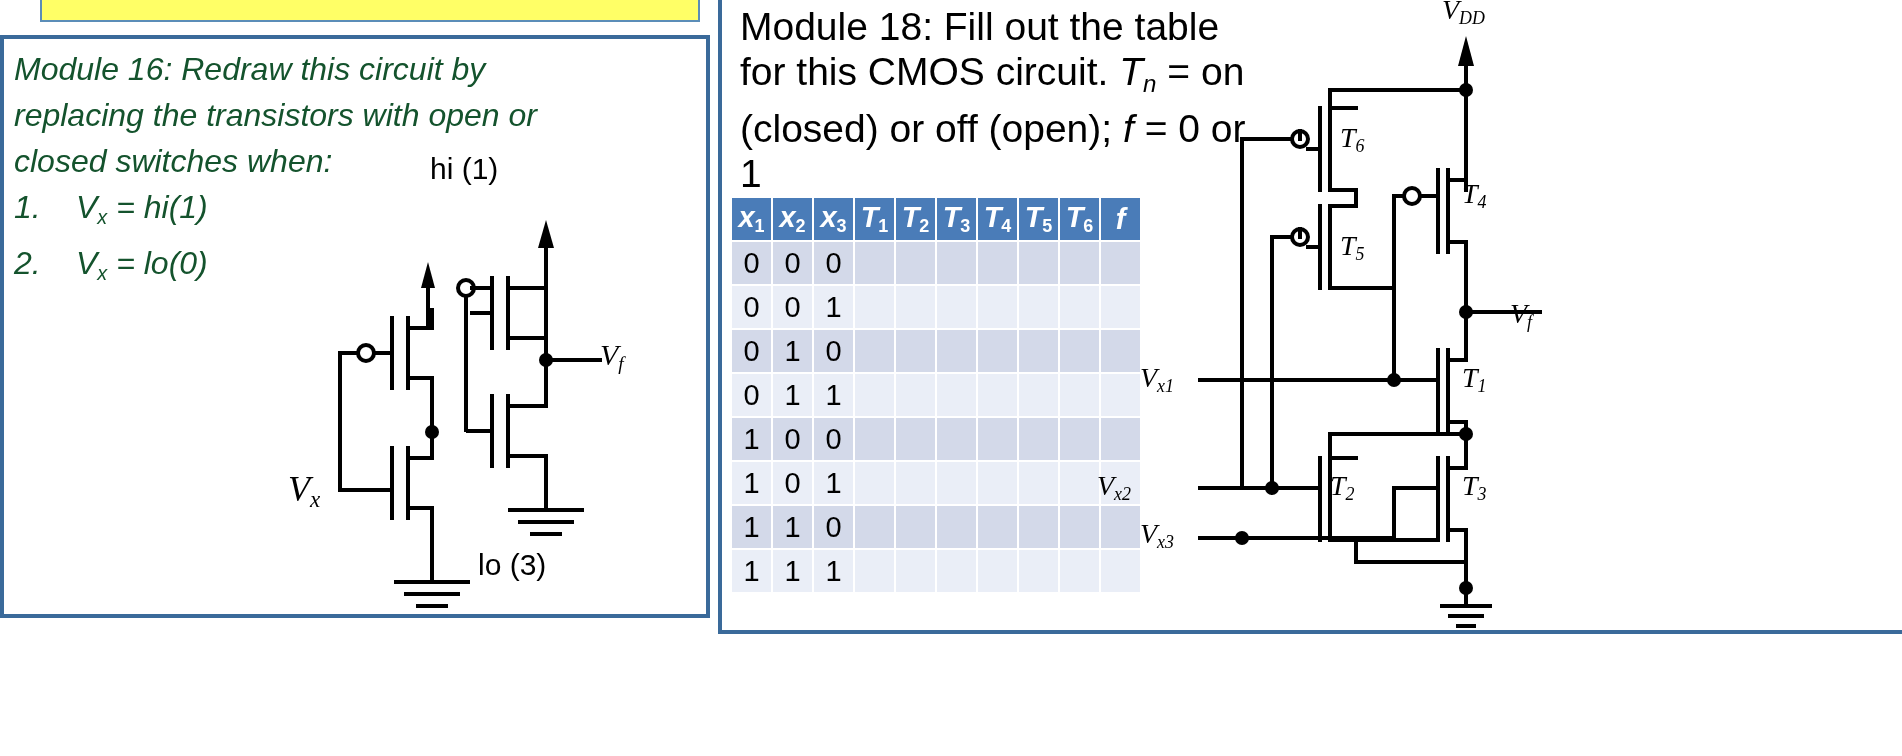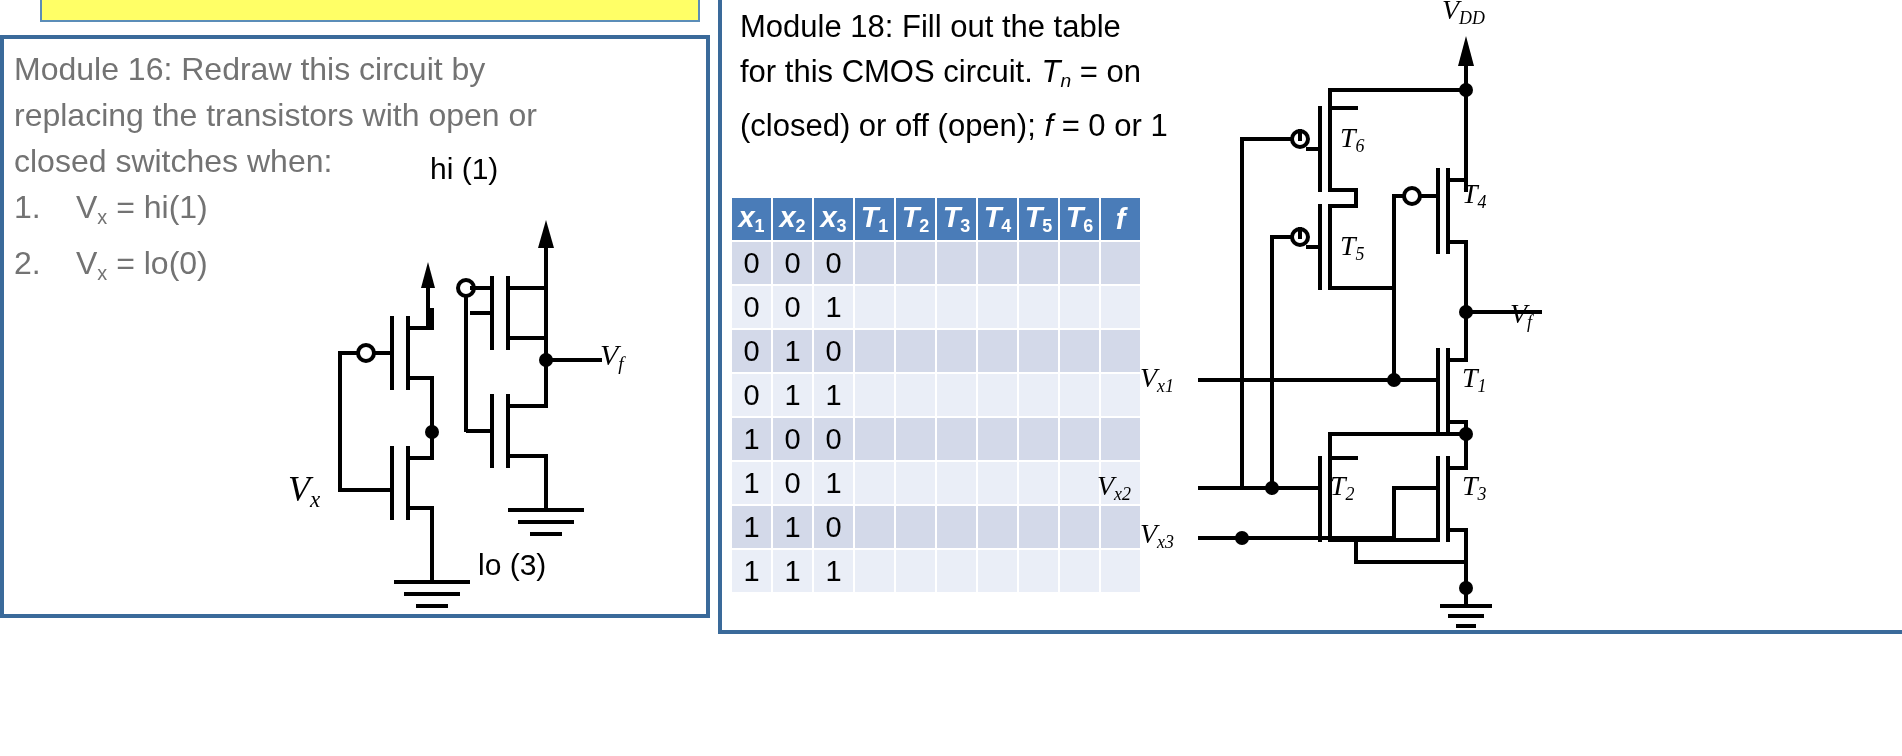--- a/index.html
+++ b/index.html
@@ -9,30 +9,30 @@
 
   
   #banner{left:40px;top:-40px;width:660px;height:62px;background:#ffff66;
           border:2px solid #5b8db8;box-sizing:border-box;}
   #banner .btxt{position:absolute;left:0;right:0;top:-2px;text-align:center;
           font-size:29px;font-weight:700;color:#111;white-space:nowrap;line-height:44px;}
 
   
   #leftPanel{left:0px;top:35px;width:710px;height:583px;background:#fff;
           border:4px solid #3a6a9a;box-sizing:border-box;}
-  #m16text{left:14px;top:46px;width:640px;font-size:32px;line-height:46px;color:#737373;}
+  #m16text{left:14px;top:46px;width:640px;font-size:32px;line-height:46px;color:#14532d;font-style:italic;}
   .numrow{font-size:32px;line-height:46px;}
   .numrow .n{display:inline-block;width:62px;}
   sub{font-size:.62em;vertical-align:-0.28em;}
 
   
   #rightPanel{left:718px;top:-8px;width:1184px;height:642px;background:#fff;
           border-left:4px solid #3a6a9a;border-top:4px solid #3a6a9a;
           border-bottom:4px solid #3a6a9a;box-sizing:border-box;}
-  #m18text{left:740px;top:4px;width:520px;font-size:31px;line-height:45px;color:#000;}
+  #m18text{left:740px;top:4px;width:520px;font-size:39px;line-height:45px;color:#000;}
   .it{font-style:italic;}
 
   
   #ttable{left:730px;top:196px;border-collapse:collapse;}
   #ttable td,#ttable th{width:39px;height:42px;text-align:center;
         border:2px solid #ffffff;padding:0;}
   #ttable th{background:#4a7cb8;color:#fff;font-weight:700;font-style:italic;
         font-size:29px;height:42px;}
   #ttable th sub{font-style:normal;font-weight:700;}
   #ttable td{font-size:29px;color:#000;}

